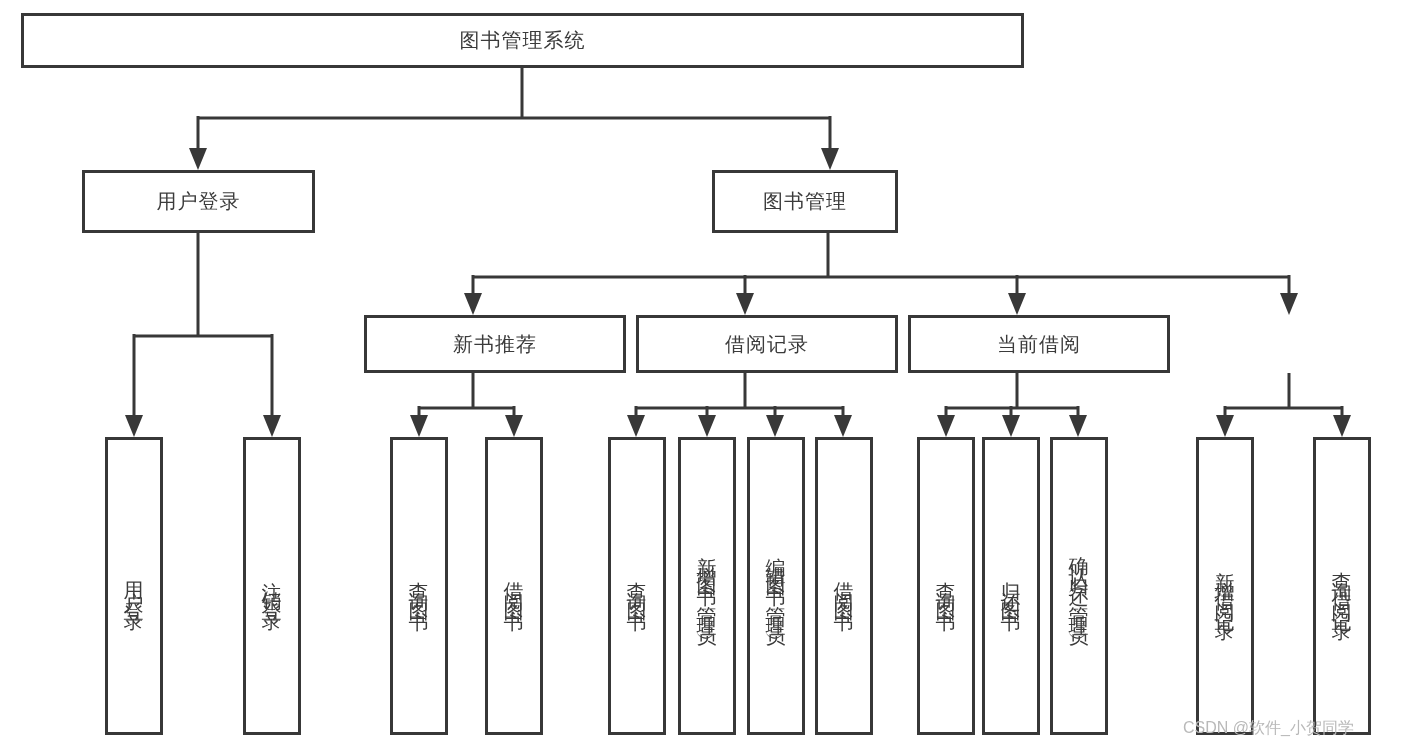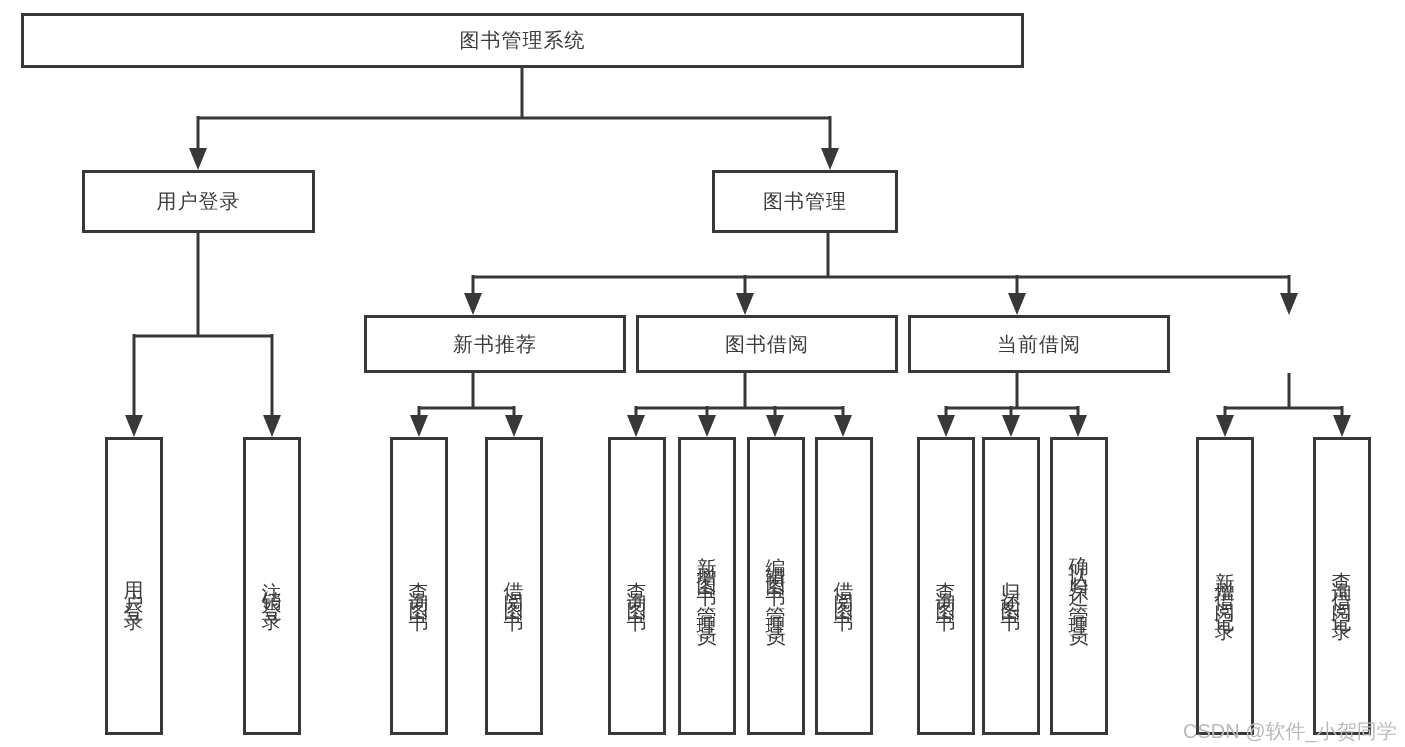--- a/index.html
+++ b/index.html
@@ -85,21 +85,21 @@
   .leaf-8  { left: 917px; }
   .leaf-9  { left: 982px; }
   .leaf-10 { left: 1050px; }
   .leaf-11 { left: 1196px; }
   .leaf-12 { left: 1313px; }
 
   .watermark {
     position: absolute;
     left: 1183px;
     top: 718px;
-    font-size: 20px;
+    font-size: 16px;
     color: var(--color-watermark);
     z-index: 2;
     white-space: nowrap;
   }
 </style>
 </head>
 <body>
 
 <div class="canvas">
 
@@ -138,21 +138,21 @@
     <polygon points="1216,415 1234,415 1225,437"></polygon>
     <polygon points="1333,415 1351,415 1342,437"></polygon>
   </svg>
 
   <div class="box hbox root-box">图书管理系统</div>
 
   <div class="box hbox user-login-box">用户登录</div>
   <div class="box hbox book-mgmt-box">图书管理</div>
 
   <div class="box hbox l3 new-books-box">新书推荐</div>
-  <div class="box hbox l3 book-borrow-box">图书借阅</div>
+  <div class="box hbox l3 book-borrow-box">借阅记录</div>
   <div class="box hbox l3 current-borrow-box">当前借阅</div>
 
   <div class="box vbox leaf-0">
     <span>用户登录</span>
   </div>
   <div class="box vbox leaf-1">
     <span>注销登录</span>
   </div>
 
   <div class="box vbox leaf-2">

